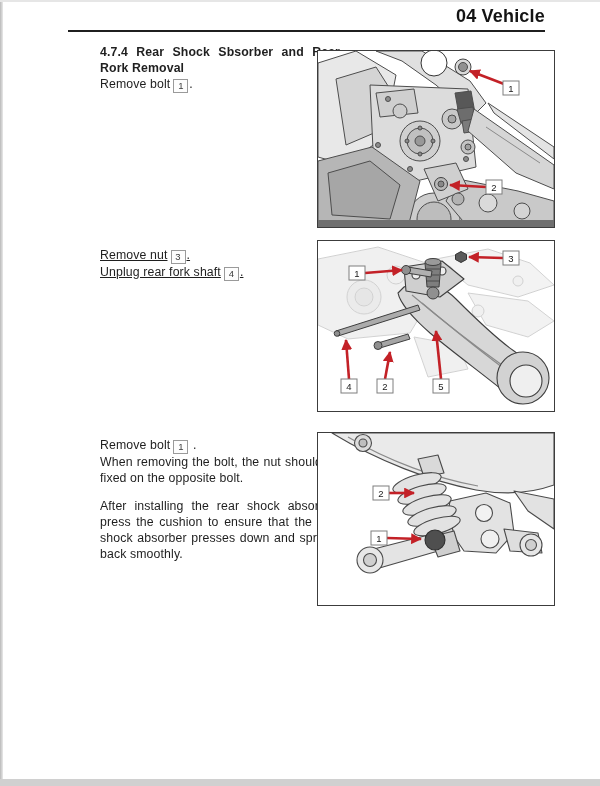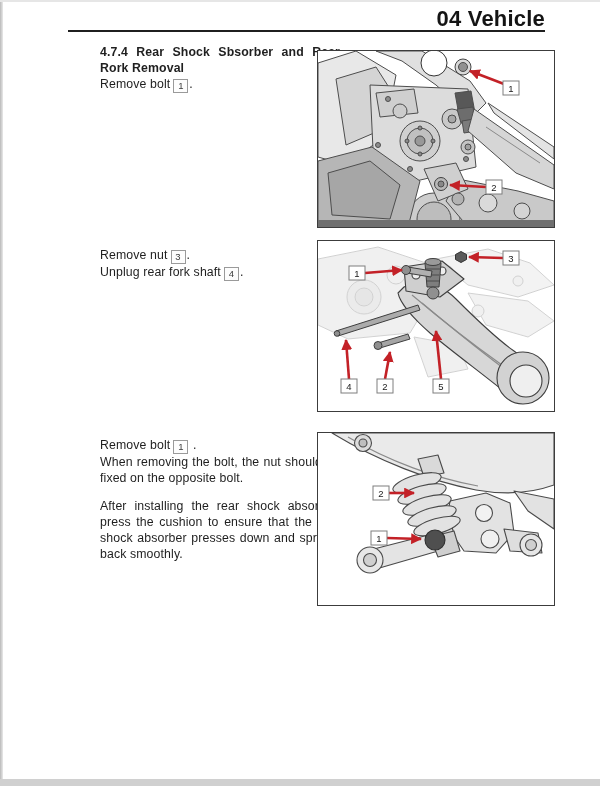--- a/index.html
+++ b/index.html
@@ -8,31 +8,31 @@
     font-family:"Liberation Sans","DejaVu Sans",sans-serif;
     color:var(--text,#1f1f1f);overflow:hidden;
   }
   .edge-left{position:absolute;left:0;top:0;width:3px;height:786px;
     background:linear-gradient(to right,#b9b9b9,#e9e9e9);}
   .edge-top{position:absolute;left:0;top:0;width:600px;height:2px;background:#e6e6e6;}
   .edge-bottom{position:absolute;left:0;top:779px;width:600px;height:7px;background:#d0d0d0;}
 
   .header-title{
     position:absolute;top:6px;left:68px;right:55px;text-align:right;
-    font-size:22px;font-weight:bold;letter-spacing:.2px;color:#141414;
+    font-size:18px;font-weight:bold;letter-spacing:.2px;color:#141414;
   }
   .header-rule{position:absolute;top:30px;left:68px;right:55px;height:2.2px;
     background:var(--header-rule,#1f1f1f);}
 
   .txt{position:absolute;left:68px;width:240px;font-size:12.3px;line-height:16px;
     letter-spacing:.12px;margin-left:32px;}
   .txt p{margin:0;text-align:justify;}
   .section-heading{top:44px;font-weight:bold;}
   .block1{top:76px;}
-  .block2{top:247px;}
+  .block2{top:247px;text-decoration:underline;}
   .block3{top:437px;}
   .notes{margin-top:12px;}
   .refbox{
     display:inline-block;min-width:11px;height:12px;line-height:12px;
     border:1px solid #9a9a9a;background:#fdfdfd;font-size:9.5px;color:#3c3c3c;
     text-align:center;vertical-align:-1px;margin:0 1px 0 3px;padding:0 1px;
   }
 
   .figure{position:absolute;left:317px;width:236px;border:1.5px solid var(--figure-border,#3c3c3c);
     background:#fff;box-sizing:content-box;}

